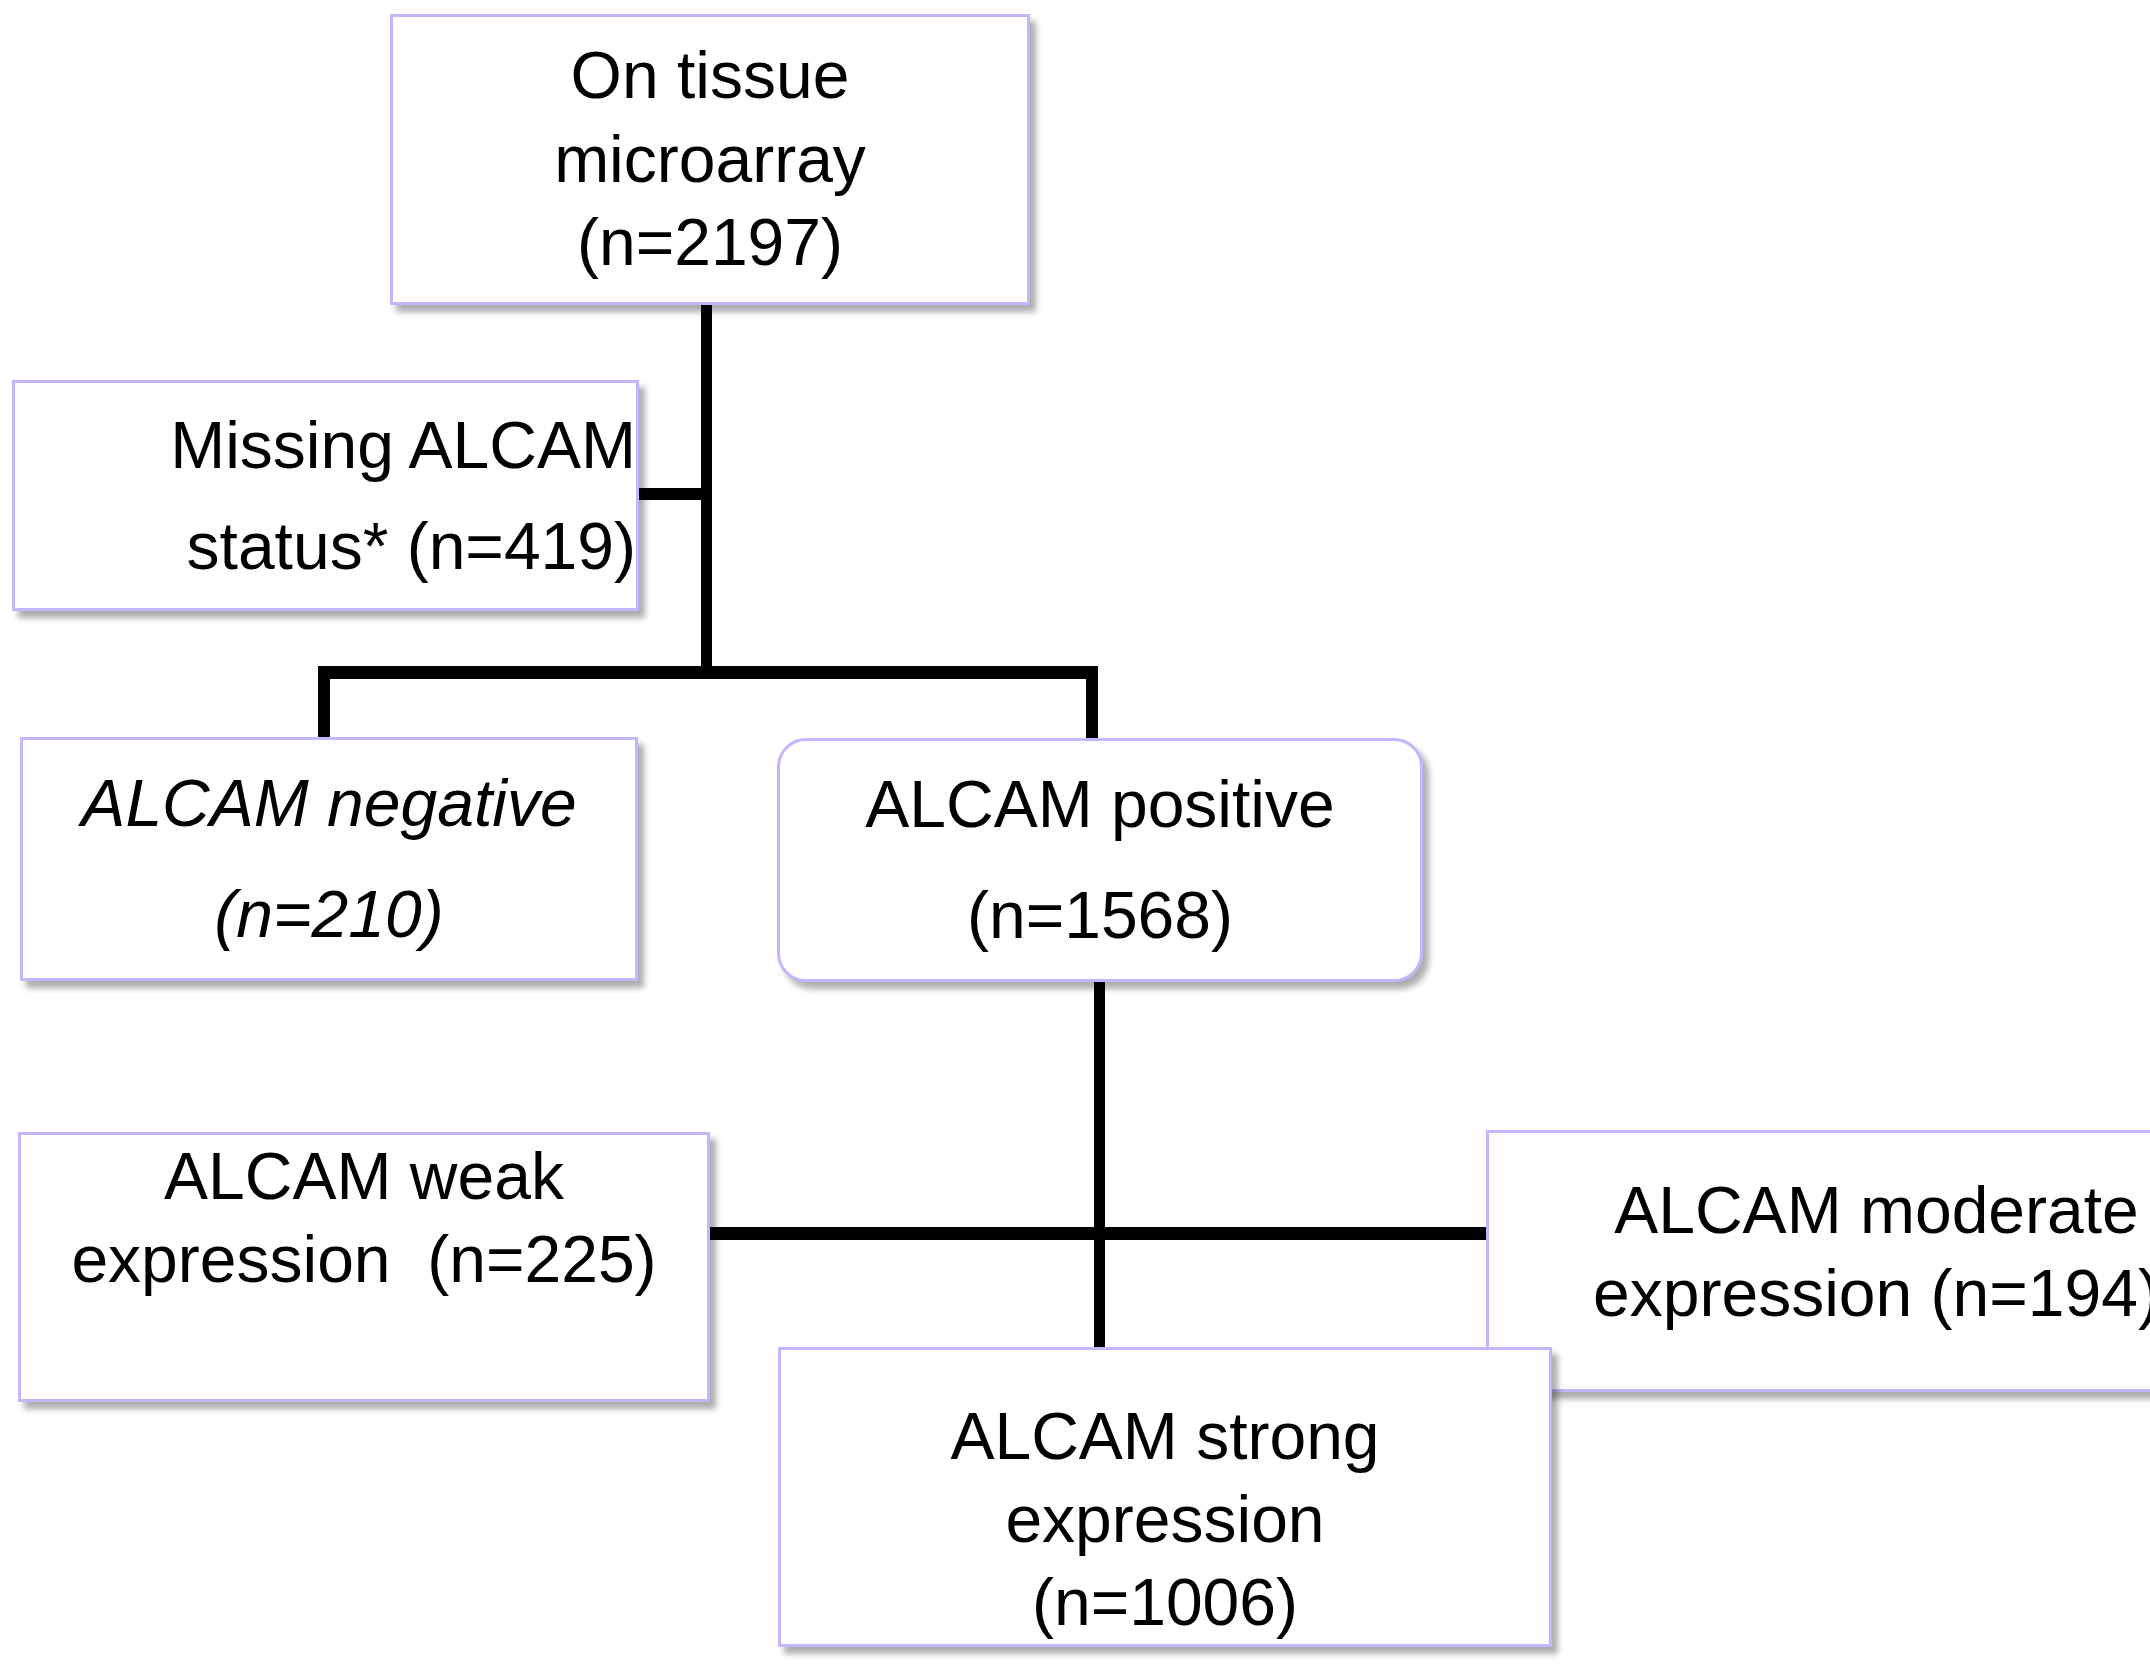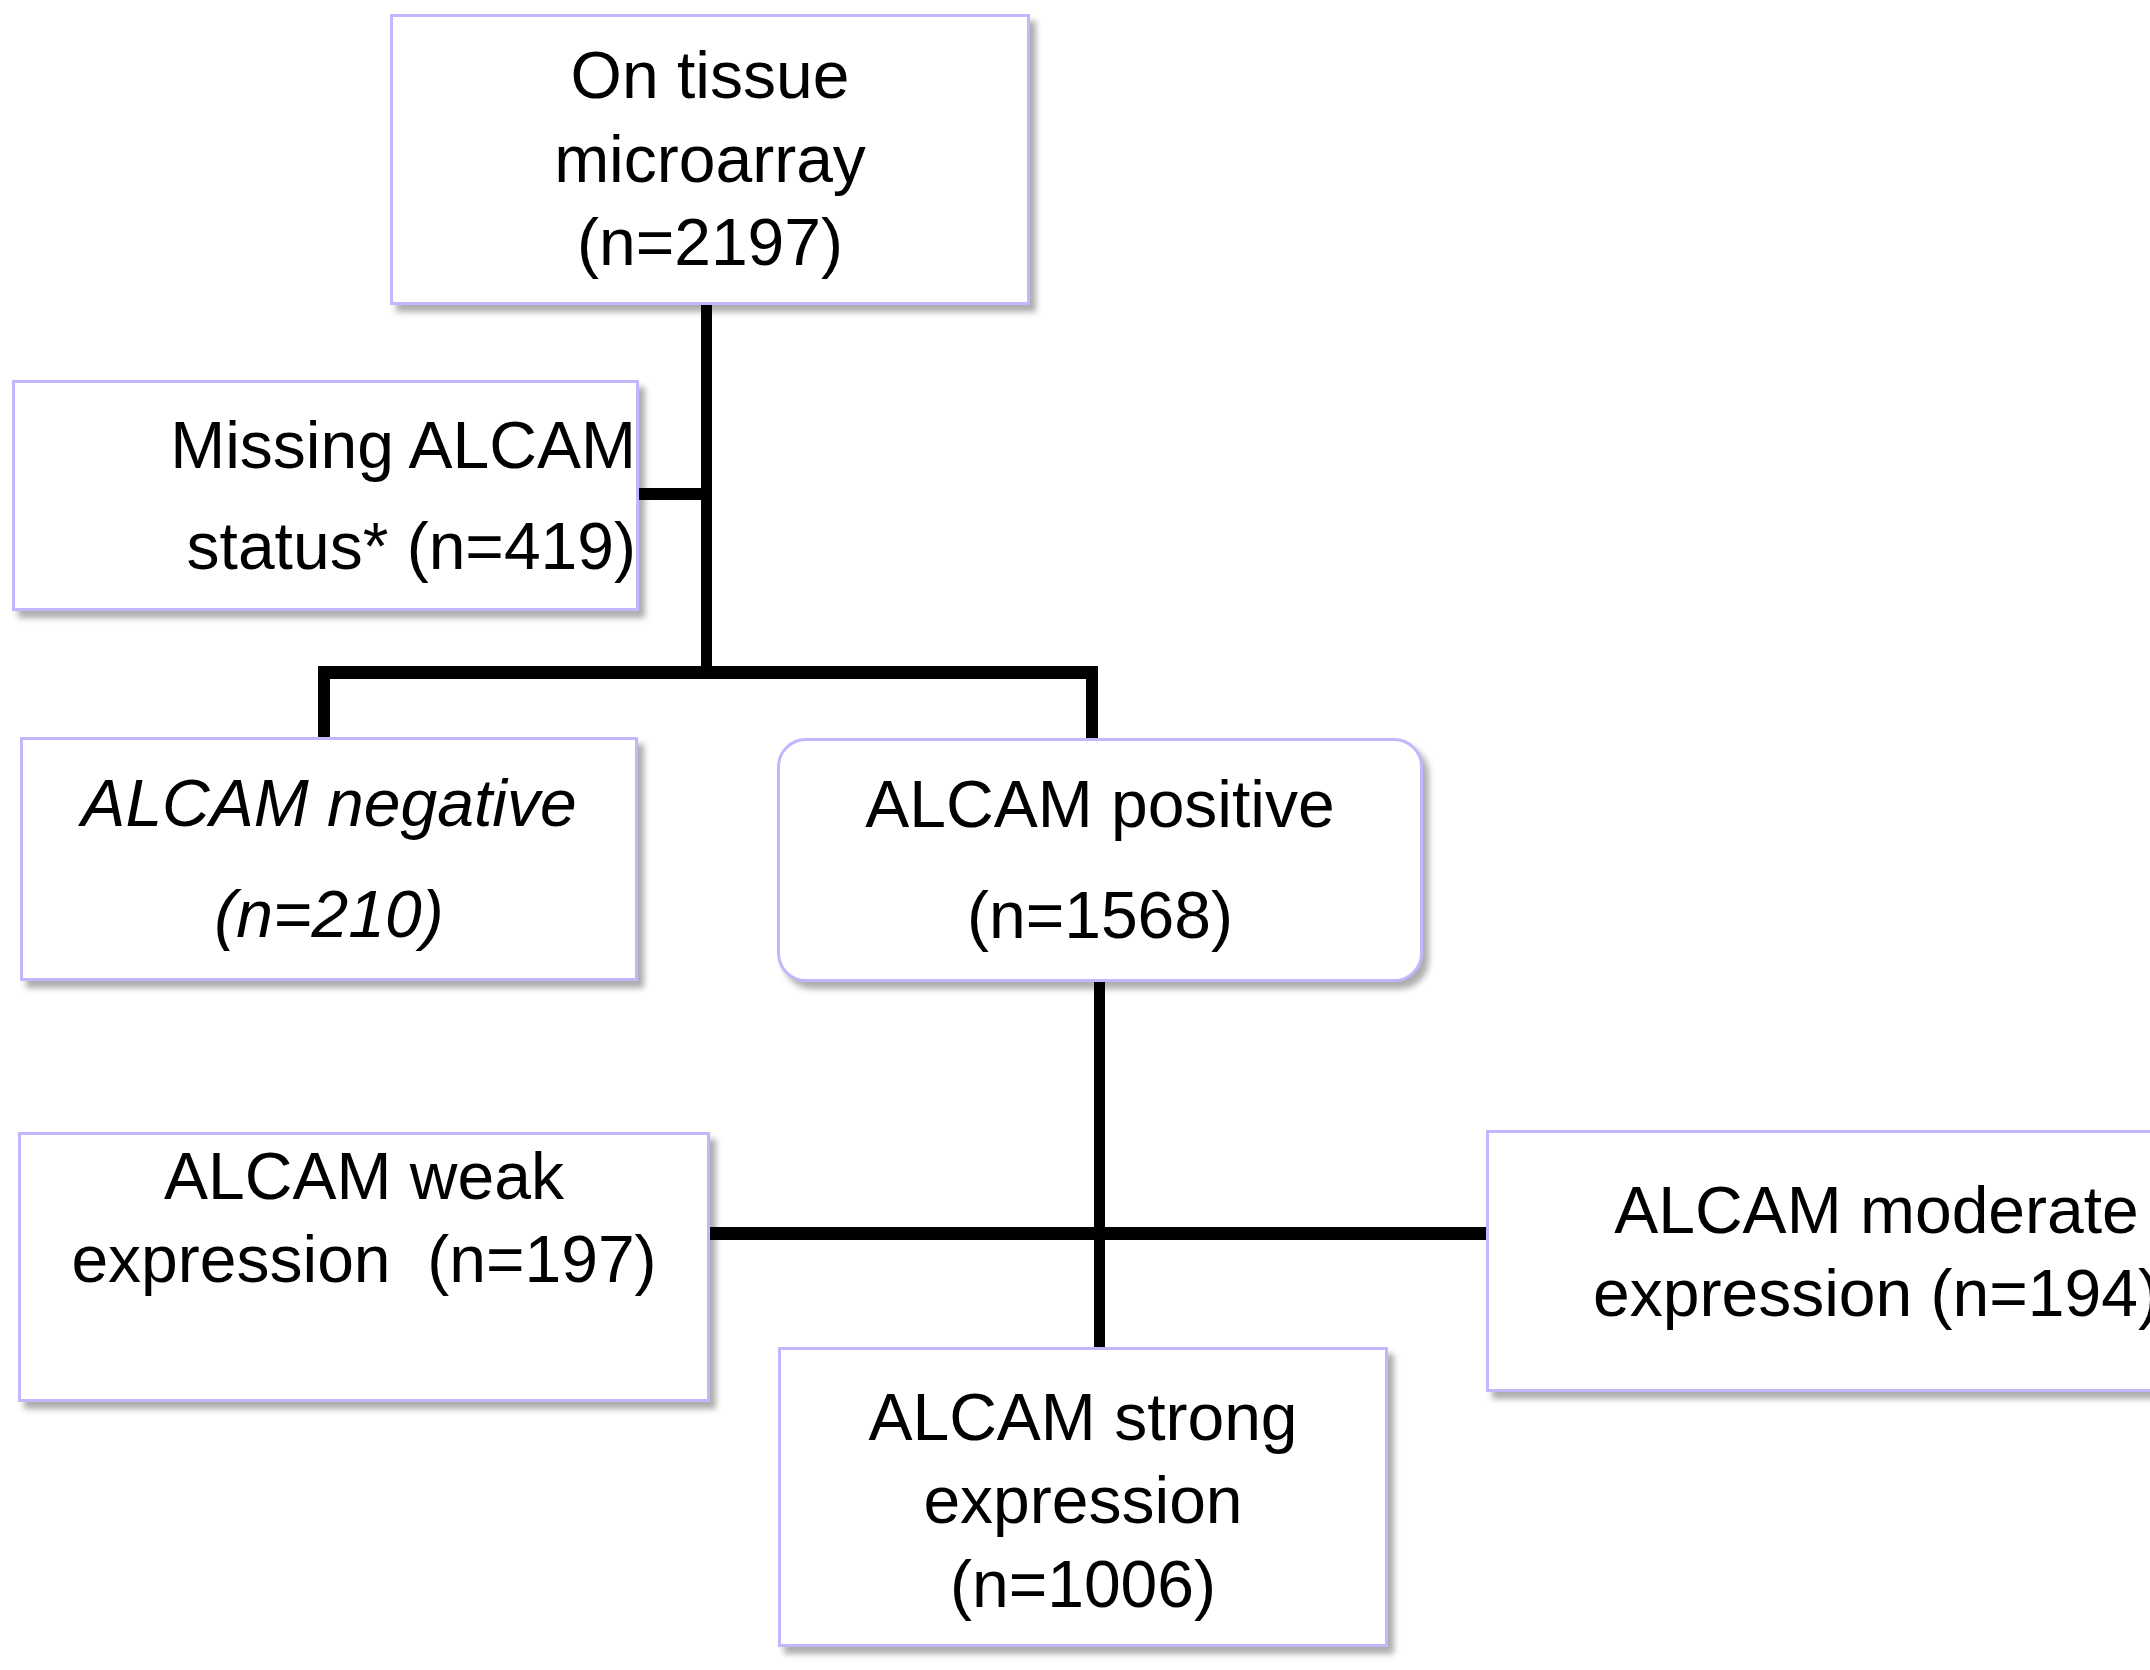--- a/index.html
+++ b/index.html
@@ -51,22 +51,22 @@
   #box-tma      { left: 390px;  top: 14px;   width: 640px; height: 291px; }
   #box-missing  { left: 12px;   top: 380px;  width: 627px; height: 231px;
                   align-items: flex-end; text-align: left;
                   padding-left: 16px; line-height: 1.52; }
   #box-negative { left: 20px;   top: 737px;  width: 618px; height: 244px; line-height: 1.68; font-style: italic; }
   #box-positive { left: 777px;  top: 738px;  width: 646px; height: 244px; line-height: 1.68; border-radius: 29px; }
   #box-weak     { left: 18px;   top: 1132px; width: 692px; height: 270px;
                   justify-content: flex-start; line-height: 1.26; }
   #box-moderate { left: 1486px; top: 1130px; width: 781px; height: 262px;
                   justify-content: flex-start; padding-top: 36px; line-height: 1.26; }
-  #box-strong   { left: 778px;  top: 1347px; width: 610px; height: 300px;
-                  justify-content: center; padding-top: 8px; line-height: 1.26; }
+  #box-strong   { left: 778px;  top: 1347px; width: 774px; height: 300px;
+                  justify-content: flex-end; padding-top: 8px; line-height: 1.26; }
 </style>
 </head>
 <body>
 
 <div class="canvas">
 
   <div class="line" id="ln-v1"></div>
   <div class="line" id="ln-stub"></div>
   <div class="line" id="ln-branch"></div>
   <div class="line" id="ln-dropL"></div>
@@ -90,21 +90,21 @@
     <div class="ln">(n=210)</div>
   </div>
 
   <div class="node" id="box-positive">
     <div class="ln">ALCAM positive</div>
     <div class="ln">(n=1568)</div>
   </div>
 
   <div class="node" id="box-weak">
     <div class="ln">ALCAM weak</div>
-    <div class="ln">expression  (n=197)</div>
+    <div class="ln">expression  (n=225)</div>
   </div>
 
   <div class="node" id="box-moderate">
     <div class="ln">ALCAM moderate</div>
     <div class="ln">expression (n=194)</div>
   </div>
 
   <div class="node" id="box-strong">
     <div class="ln">ALCAM strong</div>
     <div class="ln">expression</div>

